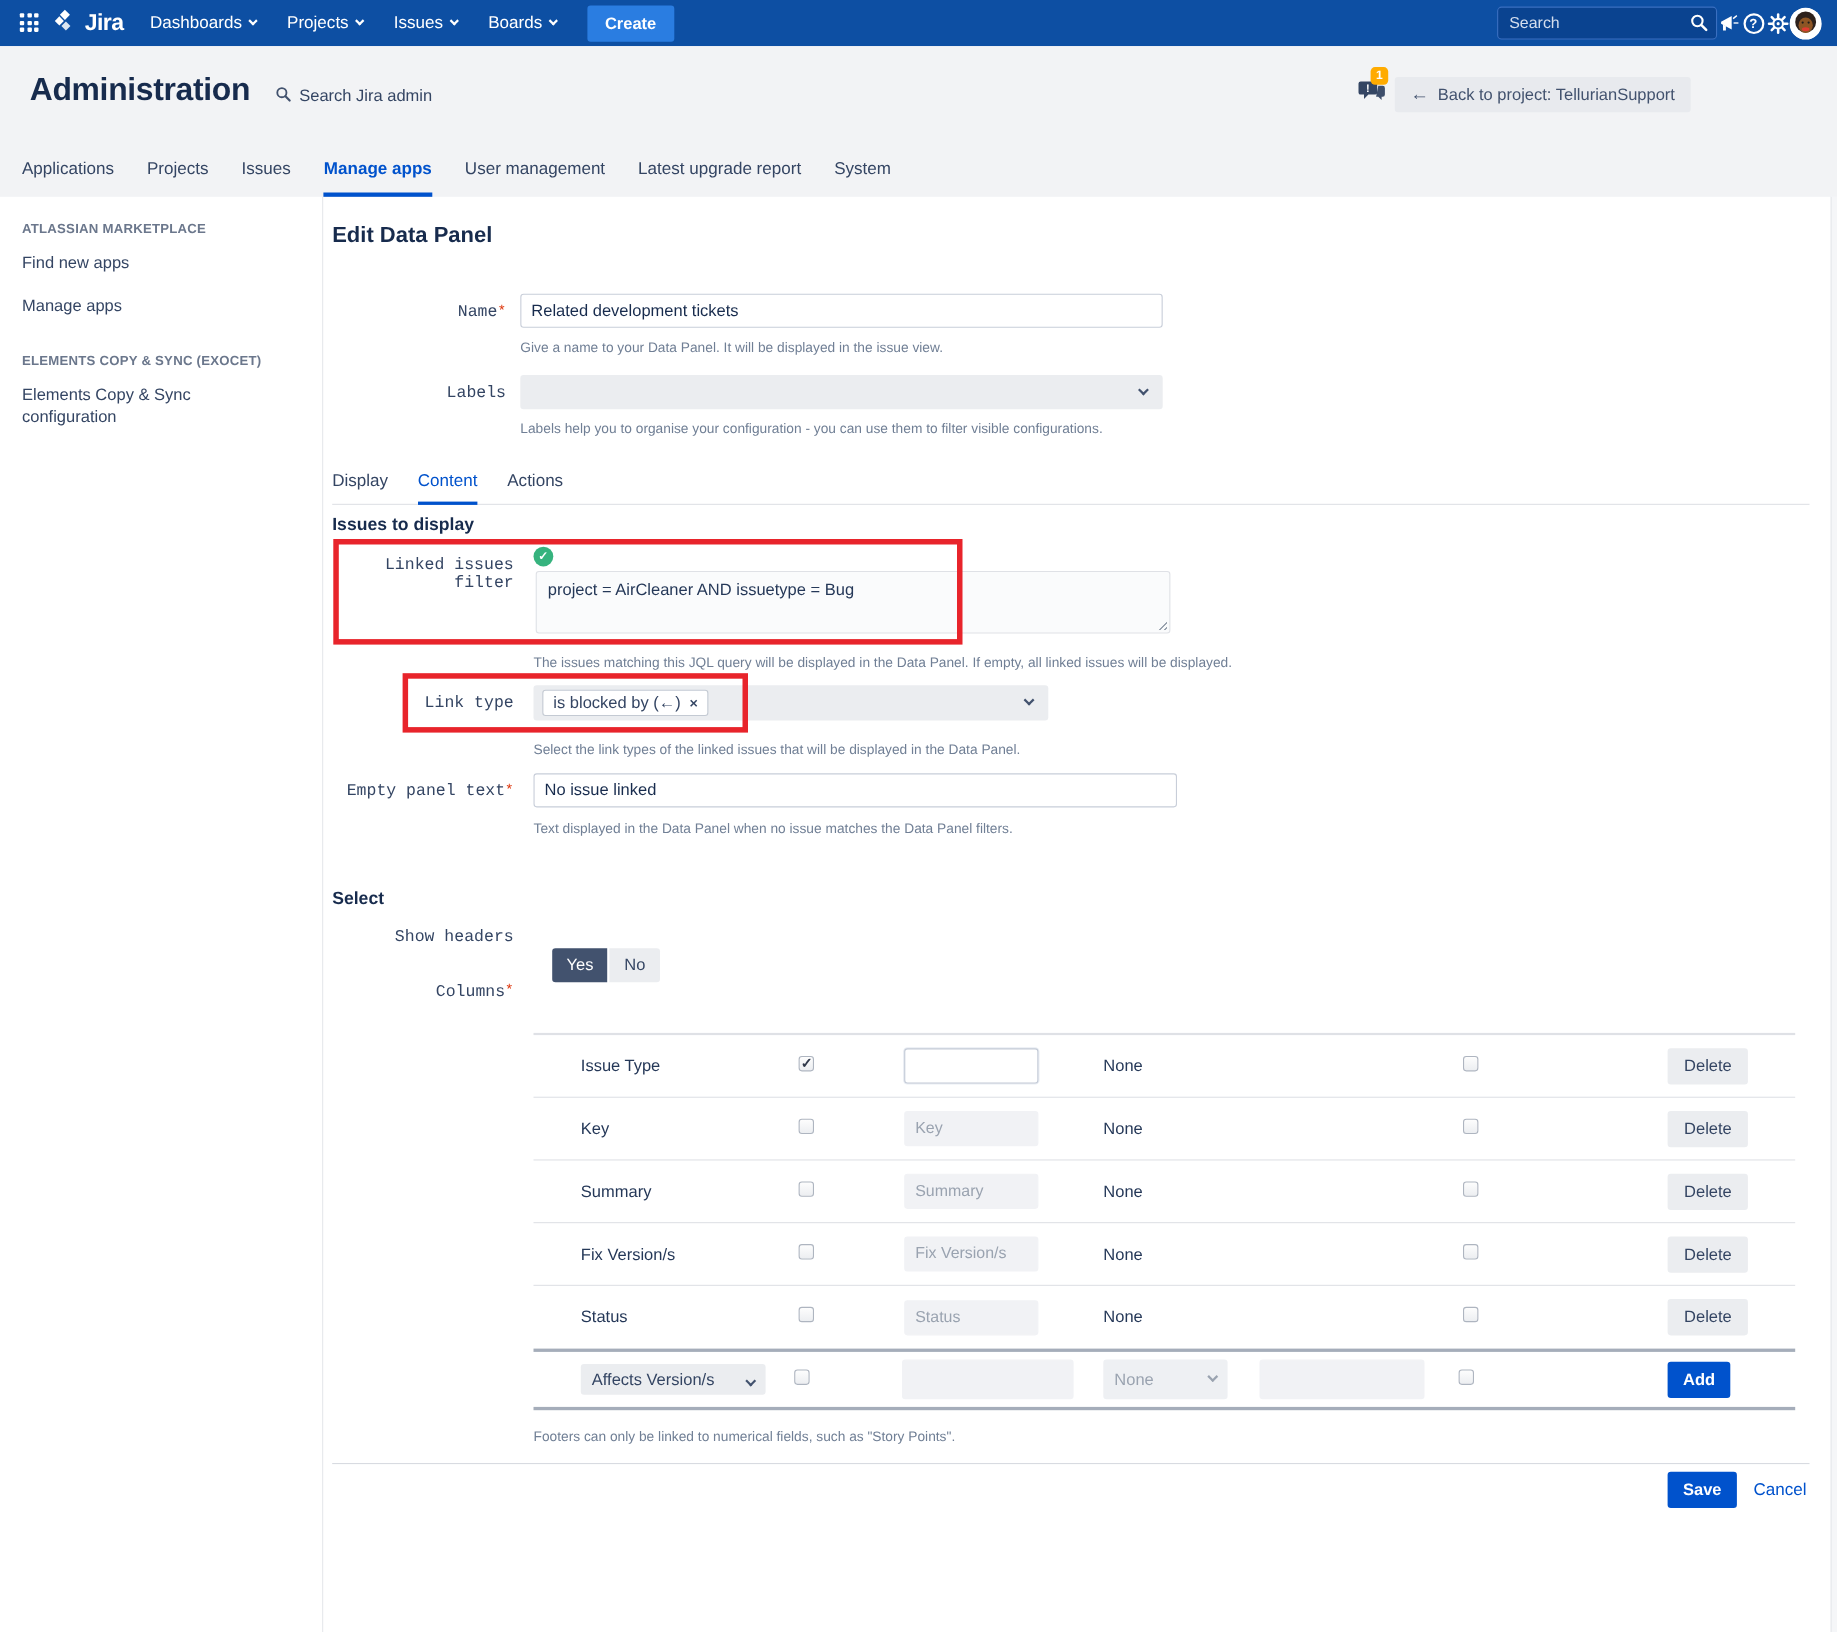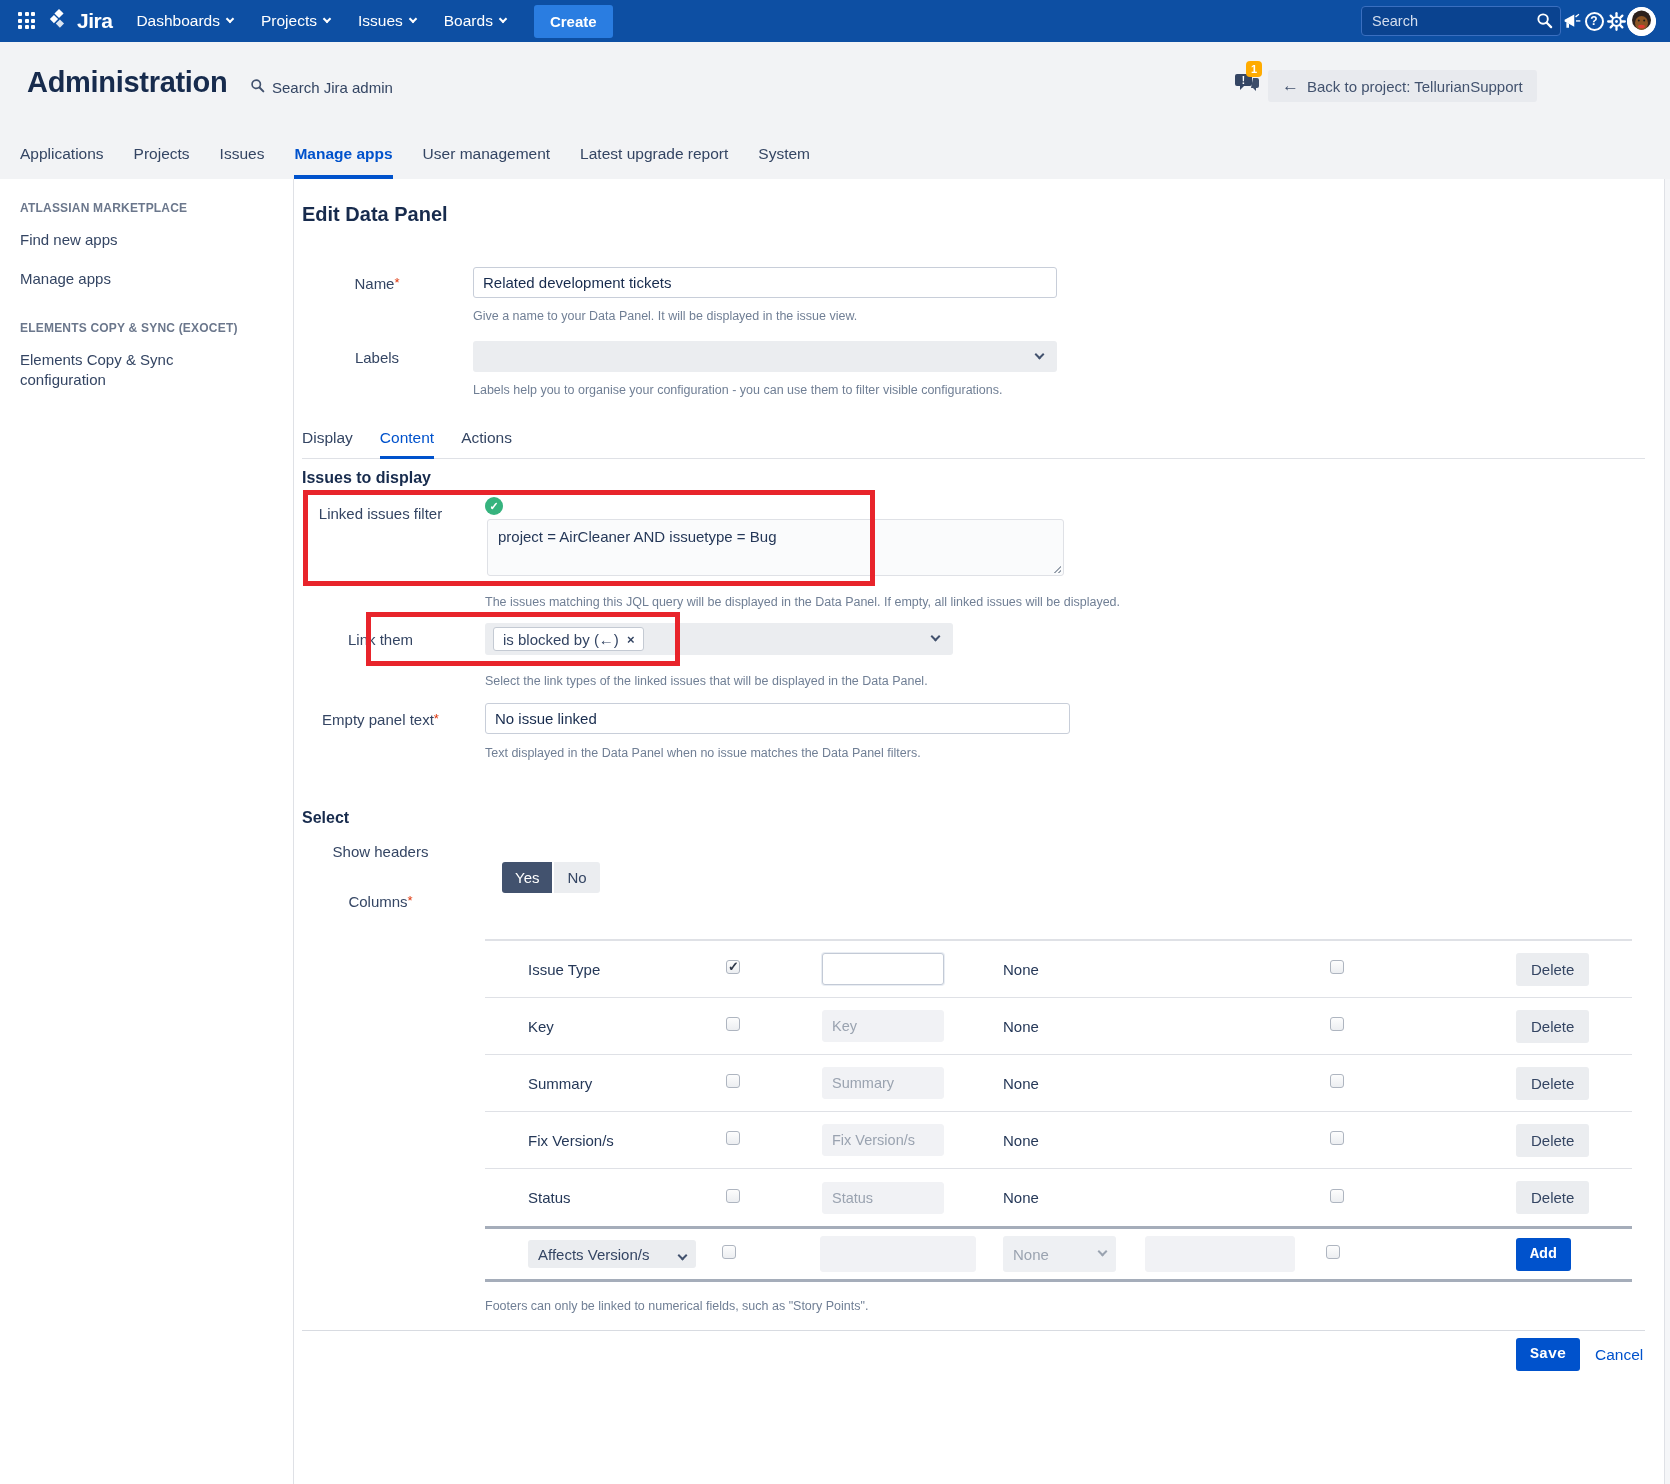--- a/index.html
+++ b/index.html
@@ -54,21 +54,21 @@
   .side-item { font-size:15px; color:#344563; margin-bottom:19px; cursor:pointer; line-height:20px; }
 
   
   .right-gutter { position:absolute; left:1664px; top:179px; width:6px; height:1305px;
                   background:#f5f6f8; border-left:1px solid #dfe1e6; }
 
   
   .main { position:absolute; left:294px; top:179px; width:1370px; height:1305px; background:#fff; }
   .page-h { position:absolute; left:8px; top:24px; font-size:20px; font-weight:bold; color:#172B4D; }
 
-  .flabel { position:absolute; font-size:15px; color:#344563; text-align:center; }
+  .flabel { position:absolute; font-size:15px; color:#344563; text-align:right;font-family:Liberation Mono, monospace; }
   .req { color:#DE350B; font-size:13px; vertical-align:top; }
   .fhelp { position:absolute; font-size:12.5px; color:#707f95; }
 
   .tin { border:1px solid #c8ced9; border-radius:3px; background:#fff; font-size:15px; color:#172B4D;
          padding:0 9px; font-family:inherit; }
   .sel { background:#ebedf0; border:none; border-radius:3px; position:absolute; cursor:pointer; }
   .sel .caret { position:absolute; right:14px; top:50%; margin-top:-6px; }
   .caret { width:7px; height:7px; border-right:2px solid #42526E; border-bottom:2px solid #42526E;
            display:inline-block; transform:rotate(45deg); }
 
@@ -111,21 +111,21 @@
         background:linear-gradient(#fdfdfd,#eceef1); position:relative; display:inline-block; }
   .cb.checked::after { content:"\2713"; position:absolute; left:1px; top:-2px; font-size:13px; font-weight:bold; color:#30394a; }
   .hin { width:122px; height:32px; border-radius:3px; font-size:14.5px; font-family:inherit; padding:0 9px; }
   .hin.en { background:#fff; border:1px solid #c3cad6; box-shadow:0 0 0 1px #e9edf3; }
   .hin.dis { background:#f1f2f5; border:1px solid #f1f2f5; color:#9aa3b0; }
   .hin::placeholder { color:#9aa3b0; }
   .nonetext { font-size:15px; color:#253858; padding-left:18px; }
   .btn-subtle { background:#ebedf0; color:#344563; border:none; border-radius:3px; font-size:15px;
                 font-family:inherit; height:33px; padding:0 15px; cursor:pointer; margin-left:111px; }
   .btn-primary { background:#0052CC; color:#fff; border:none; border-radius:3px; font-size:15px; font-weight:bold;
-                 font-family:Liberation Mono, monospace; height:33px; padding:0 14px; cursor:pointer; }
+                 font-family:Liberation Sans, sans-serif; height:33px; padding:0 14px; cursor:pointer; }
   .inline-sel { position:relative; background:#ebedf0; border:none; border-radius:3px; height:28px;
                 display:flex; align-items:center; font-size:15px; color:#344563; padding:0 30px 0 10px; cursor:pointer; }
   .inline-sel .caret { position:absolute; right:10px; top:12px; }
   .inline-sel.dim { color:#9aa3b0; background:#eef0f3; }
   .inline-sel.dim .caret { border-color:#9aa3b0; }
 
   .hr-bottom { position:absolute; left:8px; top:1151px; width:1343px; border-top:1px solid #d8dbe1; }
   .save-row { position:absolute; left:1222px; top:1159px; display:flex; align-items:center; gap:15px; }
   .cancel-link { font-size:15.5px; color:#0052CC; cursor:pointer; }
 
@@ -298,21 +298,21 @@
     </div>
 
     <div class="sec-h" style="left:8px; top:290px;">Issues to display</div>
 
     <div class="flabel" style="left:0; top:326px; width:173px;">Linked issues filter</div>
     <div class="valid-dot">✓</div>
     <textarea class="jql" style="">project = AirCleaner AND issuetype = Bug</textarea>
     <div class="resize-grip"></div>
     <div class="fhelp" style="left:191px; top:416px;">The issues matching this JQL query will be displayed in the Data Panel. If empty, all linked issues will be displayed.</div>
 
-    <div class="flabel" style="left:0; top:452px; width:173px;">Link them</div>
+    <div class="flabel" style="left:0; top:452px; width:173px;">Link type</div>
     <div class="sel" style="left:191px; top:444px; width:468px; height:32px;">
       <span class="chip">
         <span>is blocked by (←)</span>
         <span class="x">×</span>
       </span>
       <span class="caret"></span>
     </div>
     <div class="fhelp" style="left:191px; top:495px;">Select the link types of the linked issues that will be displayed in the Data Panel.</div>
 
     <div class="flabel" style="left:0; top:532px; width:173px;">

